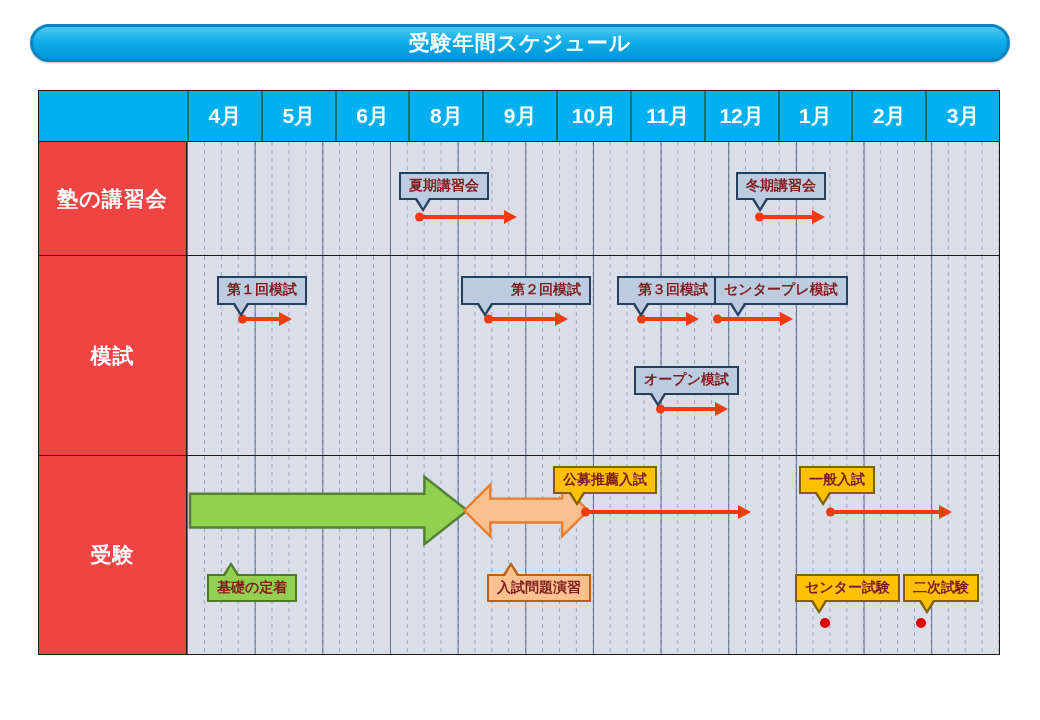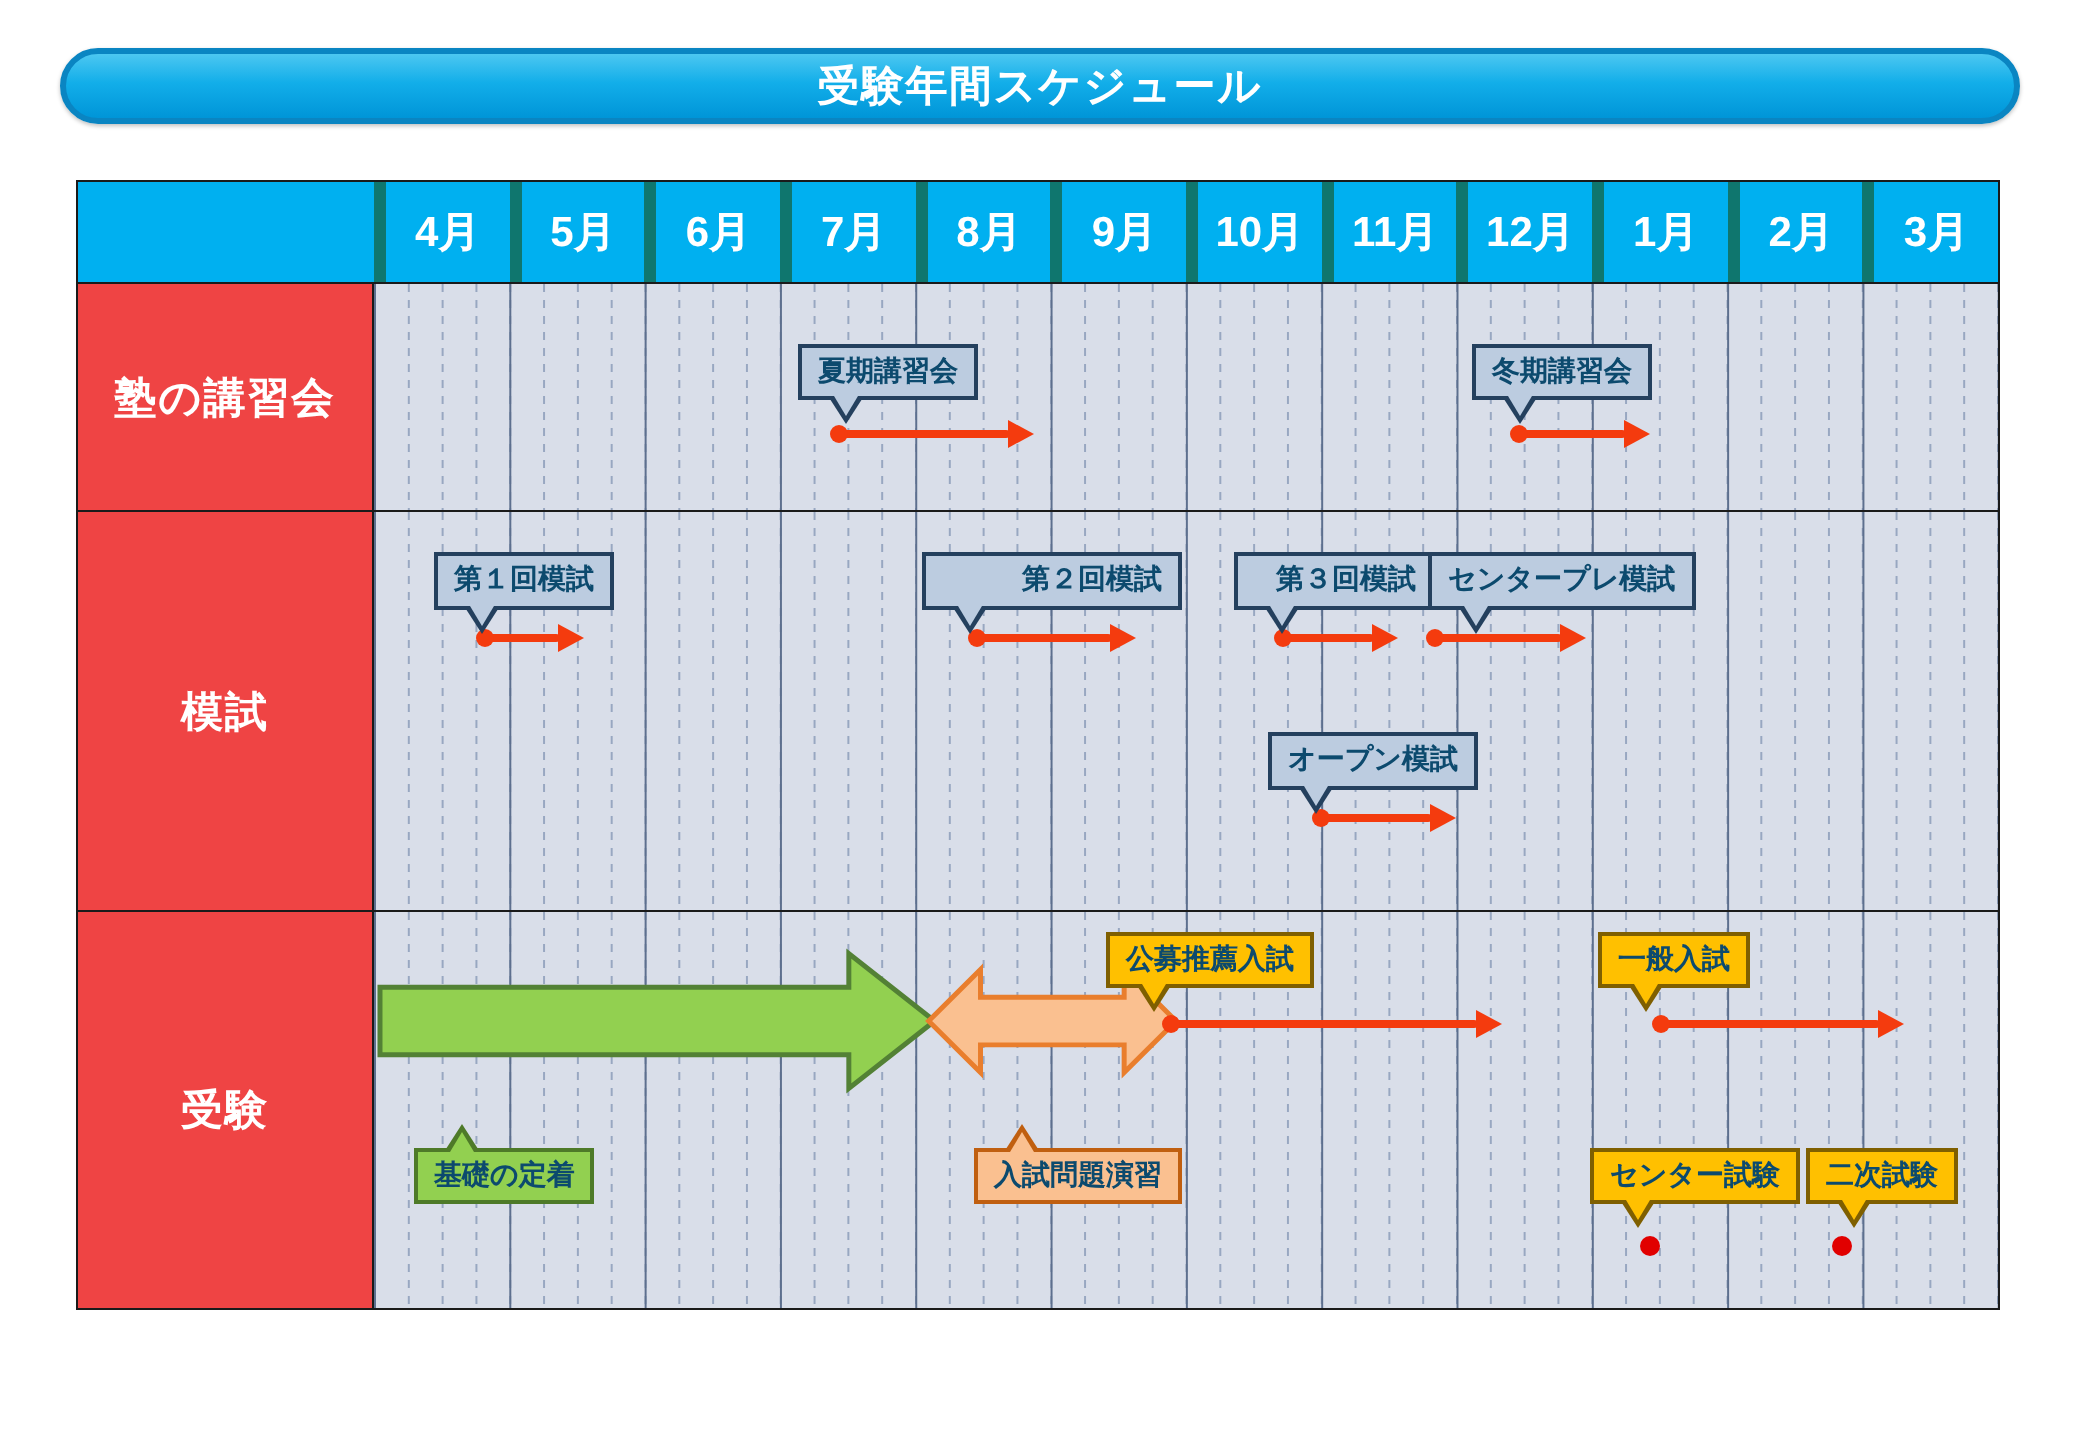--- a/index.html
+++ b/index.html
@@ -52,21 +52,21 @@
   .corner-cell {
     width: 148px; flex: none;
     background: #00B0F0;
   }
   .month-cell {
     flex: 1;
     display: flex; align-items: center; justify-content: center;
     color: #ffffff;
     font-size: 21px;
     font-weight: bold;
-    border-left: 6px solid #0f766e;
+    border-left: 2px solid #0f766e;
   }
   .sched-row {
     display: flex;
     border-top: 1px solid #1a1a1a;
   }
   .row1 { height: 115px; }
   .row2 { height: 200px; }
   .row3 { height: 200px; }
   .row-label {
     width: 148px; flex: none;
@@ -90,21 +90,21 @@
     background-size: 8.33333% 100%, 100% 100%, 2.083333% 100%;
     overflow: visible;
   }
 
   
   .callout {
     position: absolute;
     padding: 3px 8px 4px 8px;
     font-size: 14px;
     font-weight: bold;
-    color: #0c4a6e;
+    color: #7f1d1d;
     white-space: nowrap;
     border: 2px solid var(--bd);
     background: var(--bg);
     z-index: 3;
     line-height: 1.25;
   }
   .callout.blue  { --bg: #bccce0; --bd: #24405e; }
   .callout.yellow{ --bg: #FFC000; --bd: #7f5f00; }
   .callout.green { --bg: #92D050; --bd: #4e7a28; }
   .callout.peach { --bg: #FAC090; --bd: #c05f10; }
@@ -187,21 +187,20 @@
     <span class="title-text">受験年間スケジュール</span>
   </div>
 
   <div class="schedule-table">
 
     <div class="header-row">
       <div class="corner-cell"></div>
       <div class="month-cell">4月</div>
       <div class="month-cell">5月</div>
       <div class="month-cell">6月</div>
-      <div class="month-cell">7月</div>
       <div class="month-cell">8月</div>
       <div class="month-cell">9月</div>
       <div class="month-cell">10月</div>
       <div class="month-cell">11月</div>
       <div class="month-cell">12月</div>
       <div class="month-cell">1月</div>
       <div class="month-cell">2月</div>
       <div class="month-cell">3月</div>
     </div>
 

